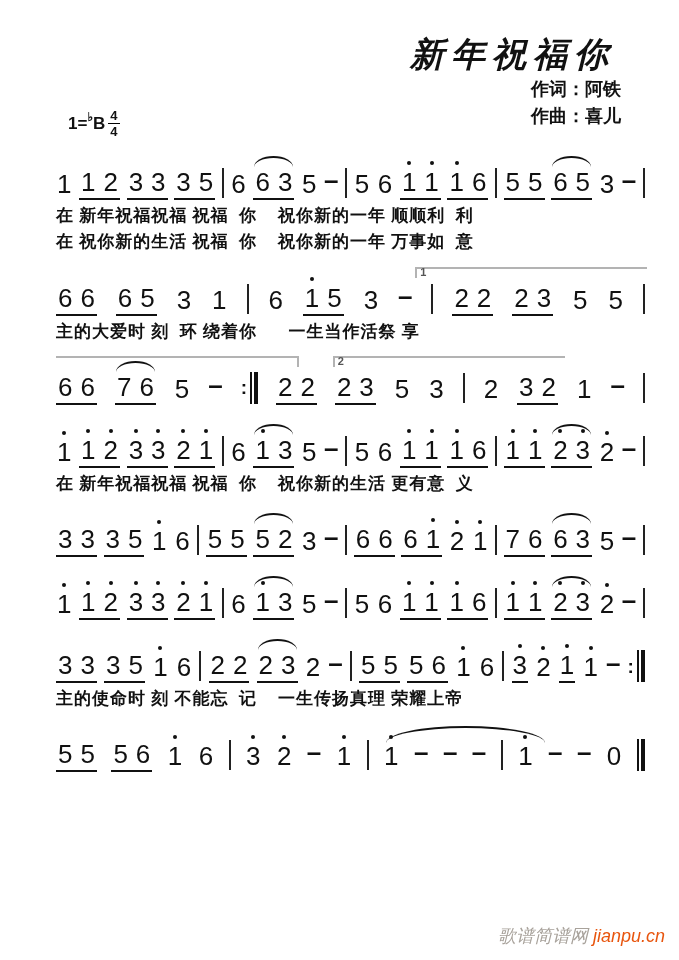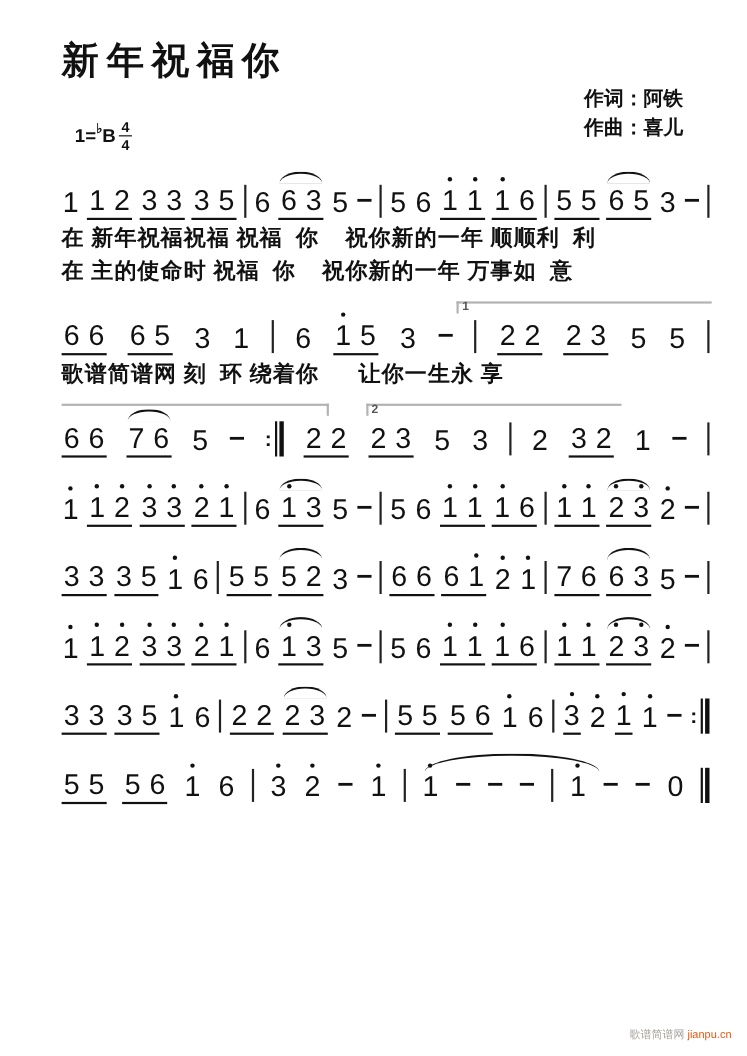--- a/index.html
+++ b/index.html
@@ -3,21 +3,21 @@
 <meta charset="utf-8">
 <style>
   html,body{margin:0;padding:0;}
   body{
     width:679px;height:960px;background:#ffffff;position:relative;overflow:hidden;
     font-family:"Liberation Sans",sans-serif;color:#111;
   }
   .sheet{padding:26px 34px 0 56px;position:relative;}
   .header{position:relative;height:106px;}
   .title{
-    text-align:left;font-family:"Liberation Serif",serif;
+    text-align:right;font-family:"Liberation Serif",serif;font-style:italic;
     font-weight:bold;font-size:34px;letter-spacing:7px;margin:6px 30px 0 0;
   }
   .credits{
     position:absolute;top:44px;right:24px;text-align:center;
     font-family:"Liberation Serif",serif;font-weight:bold;font-size:18px;line-height:1.5;
   }
   .keysig{
     position:absolute;left:12px;bottom:0;font-size:17px;font-weight:bold;
     display:flex;align-items:center;
   }
@@ -51,24 +51,24 @@
   .rpt .thick{width:4px;height:32px;background:#111;}
   .volta{position:absolute;top:-3px;height:9px;border-top:2px solid #b3b3b3;}
   .volta.tl{border-left:2px solid #b3b3b3;}
   .volta.tr{border-right:2px solid #b3b3b3;}
   .vlabel{position:absolute;left:3px;top:-2px;font-size:11px;color:#555;line-height:1;
     font-weight:bold;}
   .tie{position:absolute;top:0;height:15px;
     border-top:2px solid #111;border-radius:50% 50% 0 0/100% 100% 0 0;}
   .lyric{
     white-space:pre;font-family:"Liberation Serif",serif;font-weight:bold;
-    font-size:20px;letter-spacing:1px;margin-top:5px;line-height:1.25;
-  }
-  .watermark{position:absolute;right:14px;bottom:12px;font-size:10px;
-    font-family:"Liberation Sans",sans-serif;}
+    font-size:17px;letter-spacing:1px;margin-top:5px;line-height:1.25;
+  }
+  .watermark{position:absolute;right:14px;bottom:12px;font-size:18px;
+    font-family:"Liberation Sans",sans-serif;font-style:italic;}
   .wm-site{color:#a8a29b;}
   .wm-link{color:#e8550e;}
 </style>
 </head>
 <body>
 
 <div class="sheet">
   <div class="header">
     <div class="title">新年祝福你</div>
     <div class="credits">
@@ -130,21 +130,21 @@
           <span class="grp u">
             <span class="slur"></span>
             <span class="note"><span class="nv">6</span></span>
             <span class="note"><span class="nv">5</span></span>
           </span>
           <span class="note"><span class="nv">3</span></span>
           <span class="dash">–</span>
           <span class="bl"></span>
         </div>
         <div class="lyric">在 新年祝福祝福 祝福  你    祝你新的一年 顺顺利  利</div>
-        <div class="lyric">在 主的使命时 祝福  你    祝你新的一年 万事如  意</div>
+        <div class="lyric">在 祝你新的生活 祝福  你    祝你新的一年 万事如  意</div>
       </div>
       <div class="system">
         <div class="notes">
           <span class="volta tl" style="left: 61%; width: 39%;">
             <span class="vlabel">1</span>
           </span>
           <span class="grp u">
             <span class="note"><span class="nv">6</span></span>
             <span class="note"><span class="nv">6</span></span>
           </span>
@@ -168,21 +168,21 @@
             <span class="note"><span class="nv">2</span></span>
           </span>
           <span class="grp u">
             <span class="note"><span class="nv">2</span></span>
             <span class="note"><span class="nv">3</span></span>
           </span>
           <span class="note"><span class="nv">5</span></span>
           <span class="note"><span class="nv">5</span></span>
           <span class="bl"></span>
         </div>
-        <div class="lyric">歌谱简谱网 刻  环 绕着你      让你一生永 享</div>
+        <div class="lyric">主的大爱时 刻  环 绕着你      一生当作活祭 享</div>
       </div>
       <div class="system">
         <div class="notes">
           <span class="volta tr" style="left: 0%; width: 41%;"></span>
           <span class="volta tl" style="left: 47%; width: 39%;">
             <span class="vlabel">2</span>
           </span>
           <span class="grp u">
             <span class="note"><span class="nv">6</span></span>
             <span class="note"><span class="nv">6</span></span>
@@ -262,20 +262,21 @@
           </span>
           <span class="grp u">
             <span class="slur"></span>
             <span class="note"><span class="nv">2</span><span class="od"></span></span>
             <span class="note"><span class="nv">3</span><span class="od"></span></span>
           </span>
           <span class="note"><span class="nv">2</span><span class="od"></span></span>
           <span class="dash">–</span>
           <span class="bl"></span>
         </div>
+        <div class="lyric">在 新年祝福祝福 祝福  你    祝你新的生活 更有意  义</div>
       </div>
       <div class="system">
         <div class="notes">
           <span class="grp u">
             <span class="note"><span class="nv">3</span></span>
             <span class="note"><span class="nv">3</span></span>
           </span>
           <span class="grp u">
             <span class="note"><span class="nv">3</span></span>
             <span class="note"><span class="nv">5</span></span>
@@ -410,20 +411,21 @@
           <span class="note"><span class="nv">2</span><span class="od"></span></span>
           <span class="note u"><span class="nv">1</span><span class="od"></span></span>
           <span class="note"><span class="nv">1</span><span class="od"></span></span>
           <span class="dash">–</span>
           <span class="rpt">
             <span class="rdots">:</span>
             <span class="thin"></span>
             <span class="thick"></span>
           </span>
         </div>
+        <div class="lyric">主的使命时 刻 不能忘  记    一生传扬真理 荣耀上帝</div>
       </div>
       <div class="system">
         <div class="notes">
           <span class="tie" style="left: 56%; width: 27%;"></span>
           <span class="grp u">
             <span class="note"><span class="nv">5</span></span>
             <span class="note"><span class="nv">5</span></span>
           </span>
           <span class="grp u">
             <span class="note"><span class="nv">5</span></span>

